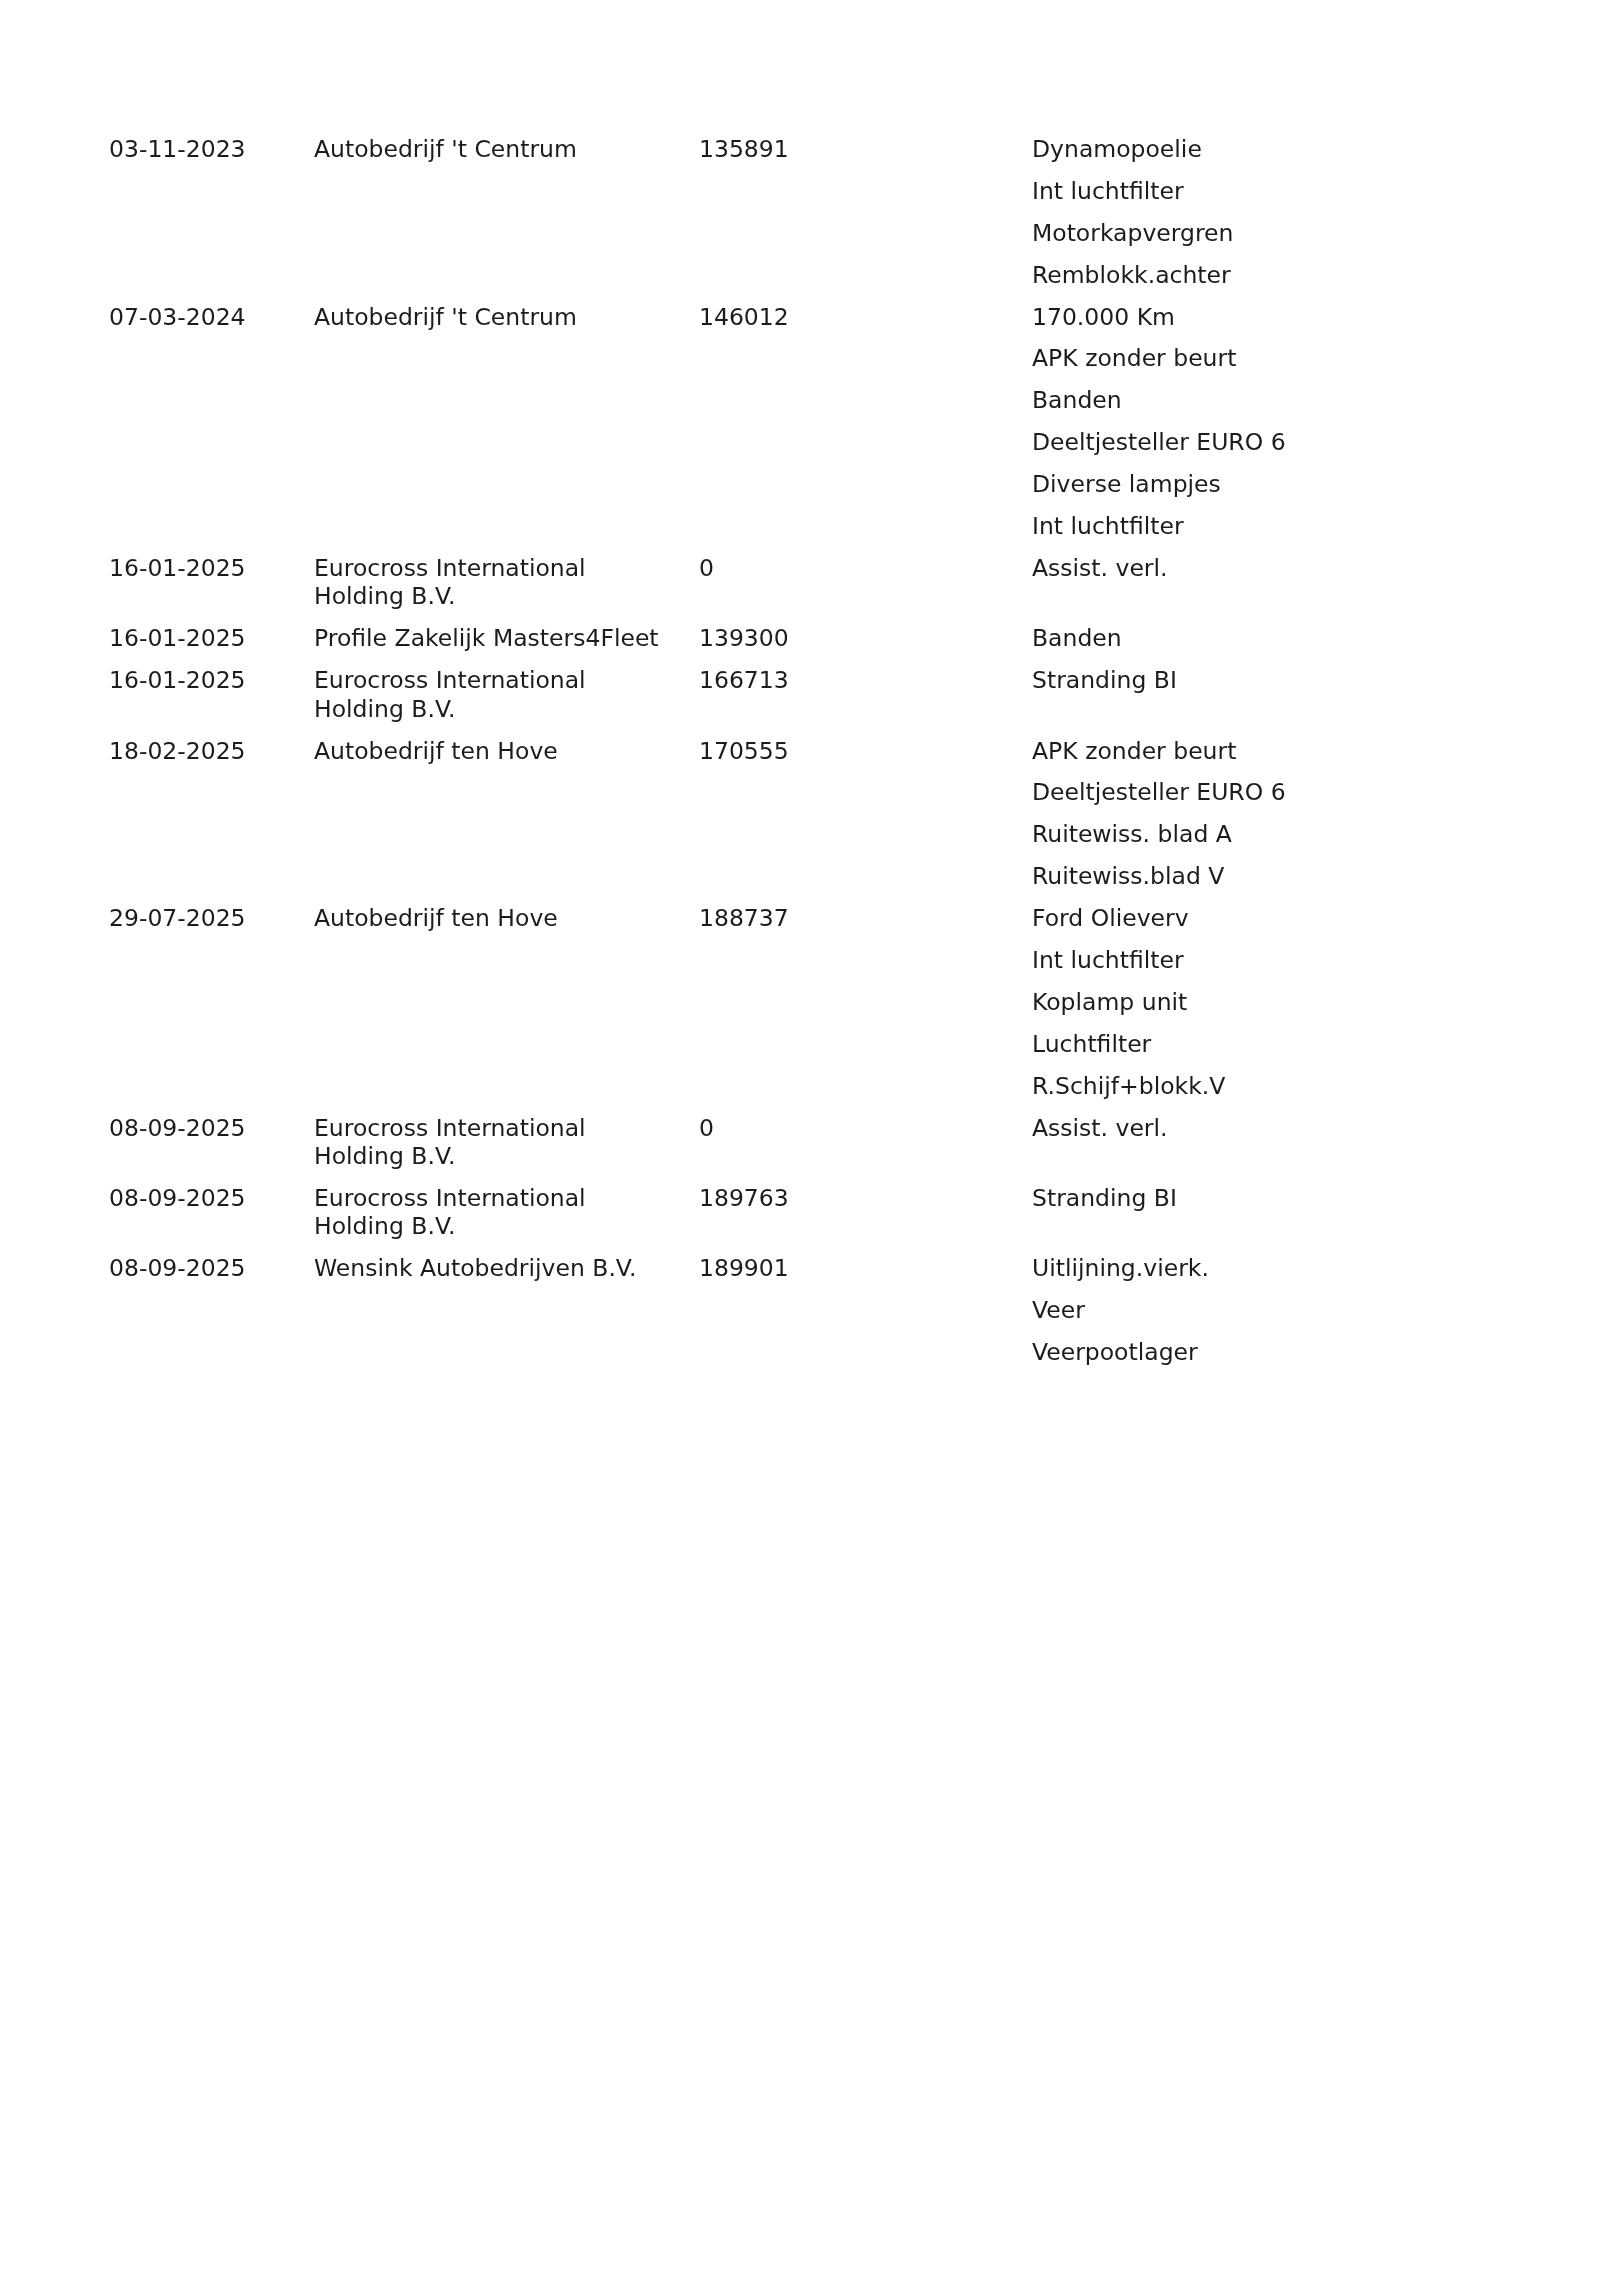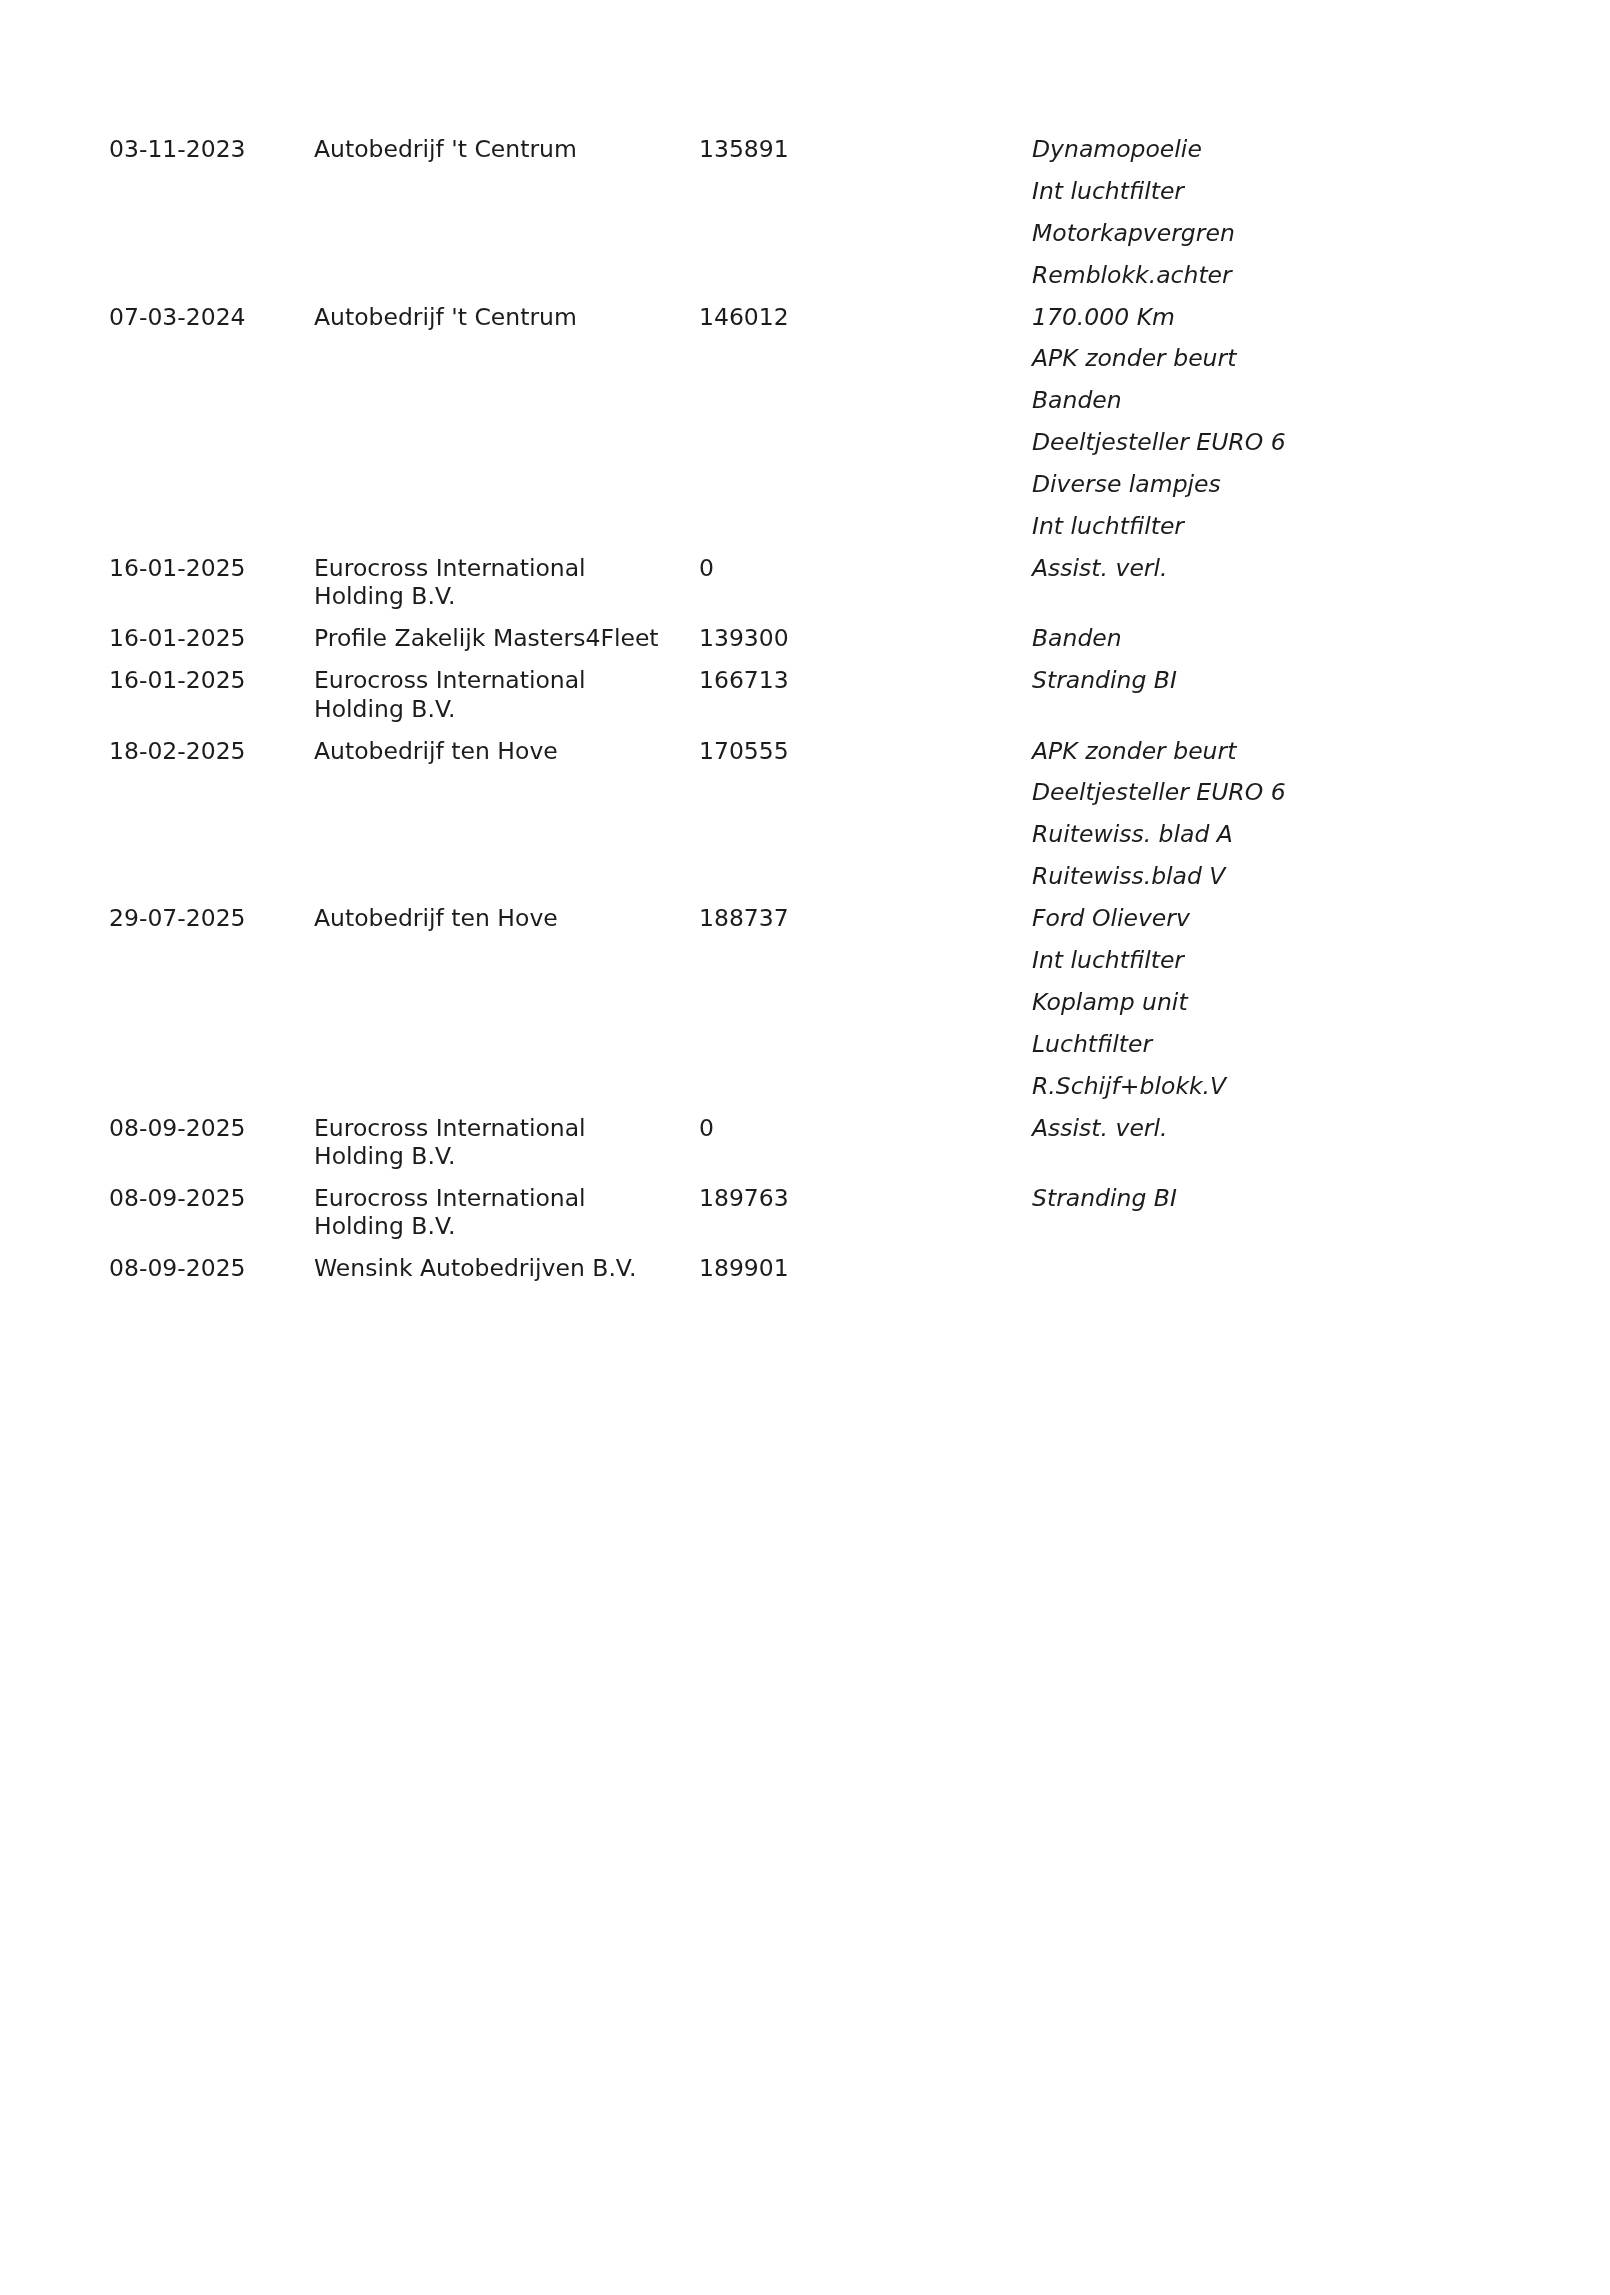--- a/index.html
+++ b/index.html
@@ -37,21 +37,20 @@
     margin-left: 9px;
   }
   .cell-km {
   }
   .cell-items {
     padding-left: 24px;
   }
   .item {
     margin-bottom: 13.4px;
     white-space: nowrap;
-    font-style: italic;
   }
   .item:last-child {
     margin-bottom: 0;
   }
 </style>
 </head>
 <body>
 
 <div class="history-table">
   <div class="record">
@@ -147,15 +146,20 @@
     <div class="cell-km">189763</div>
     <div class="cell-items">
         <div class="item">Stranding BI</div>
       </div>
   </div>
 
   <div class="record">
     <div class="cell-date">08-09-2025</div>
     <div class="cell-company">Wensink Autobedrijven B.V.</div>
     <div class="cell-km">189901</div>
+    <div class="cell-items">
+        <div class="item">Uitlijning.vierk.</div>
+        <div class="item">Veer</div>
+        <div class="item">Veerpootlager</div>
+      </div>
   </div>
 </div>
 
 
 </body></html>

